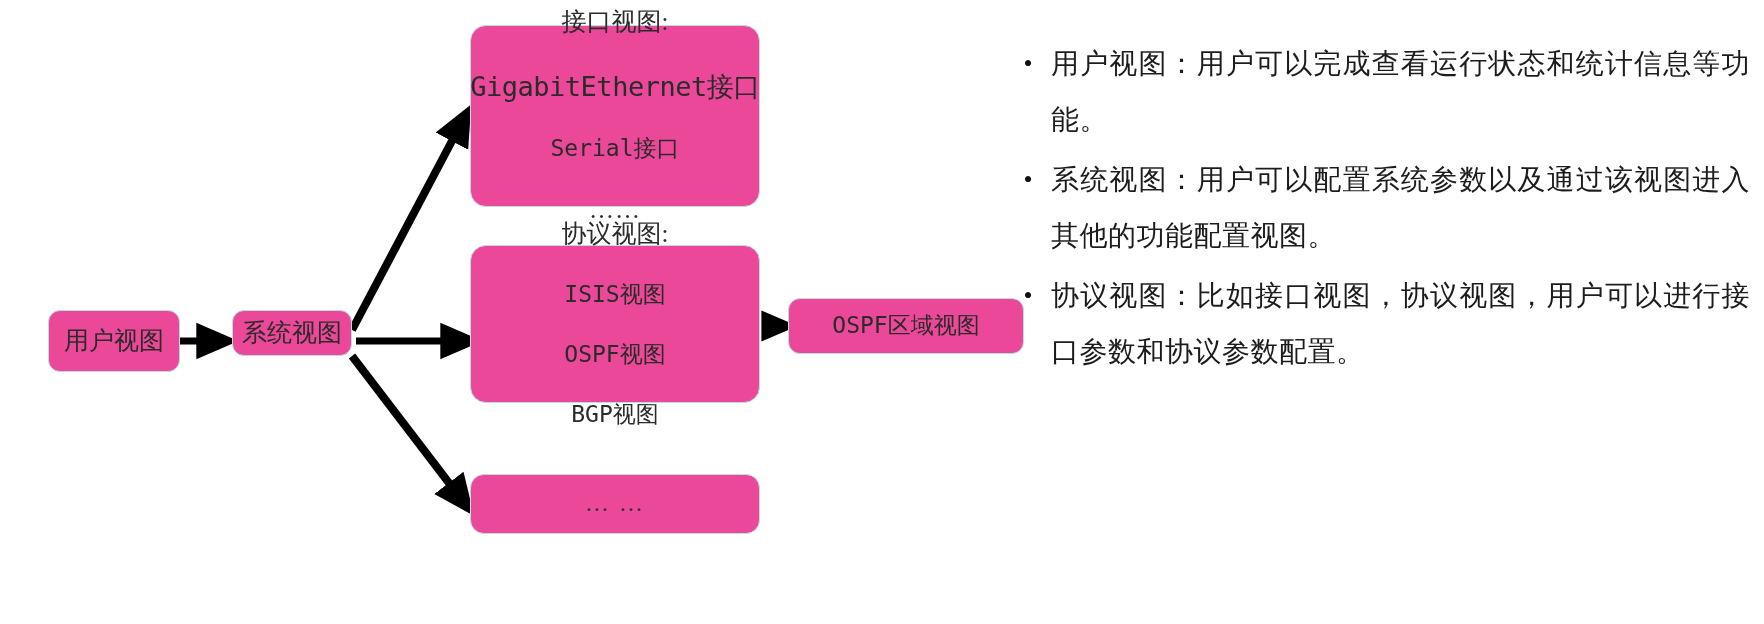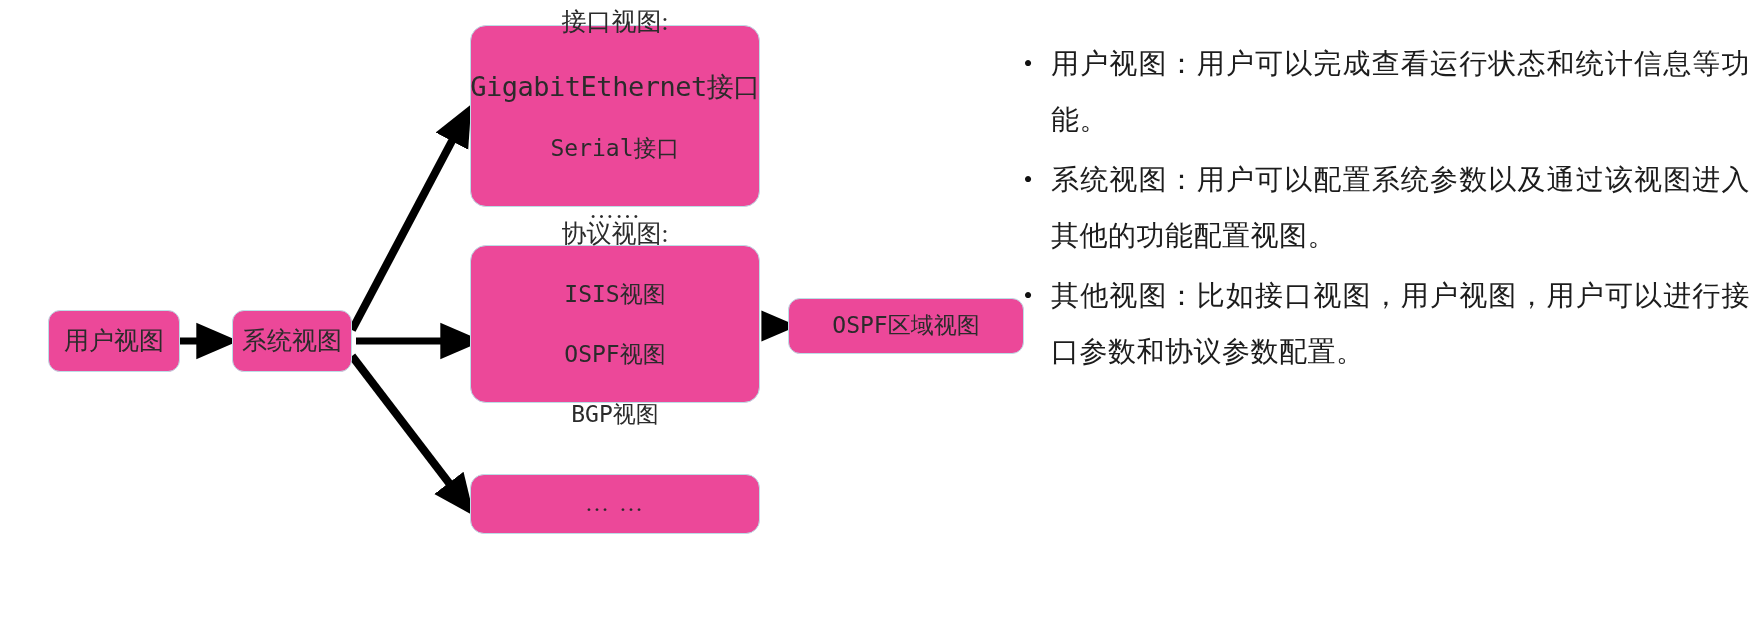--- a/index.html
+++ b/index.html
@@ -34,21 +34,21 @@
   }
   .vbox .ln { display: block; }
 
   
   #box-user {
     left: 48px;  top: 310px;  width: 132px; height: 62px;
     font-size: 25px;
     border-radius: 12px;
   }
   #box-system {
-    left: 232px; top: 310px;  width: 120px; height: 62px;
+    left: 232px; top: 310px;  width: 120px; height: 46px;
     font-size: 25px;
     border-radius: 12px;
   }
   #box-ospf-area {
     left: 788px; top: 298px;  width: 236px; height: 56px;
     font-size: 23px;
     border-radius: 12px;
   }
 
   
@@ -187,18 +187,18 @@
       <span class="note-text">用户视图：用户可以完成查看运行状态和统计信息等功能。</span>
     </div>
 
     <div class="note-item">
       <span class="note-bullet">•</span>
       <span class="note-text">系统视图：用户可以配置系统参数以及通过该视图进入其他的功能配置视图。</span>
     </div>
 
     <div class="note-item">
       <span class="note-bullet">•</span>
-      <span class="note-text">其他视图：比如接口视图，用户视图，用户可以进行接口参数和协议参数配置。</span>
+      <span class="note-text">协议视图：比如接口视图，协议视图，用户可以进行接口参数和协议参数配置。</span>
     </div>
 
   </div>
 
 </div>
 
 </body></html>

